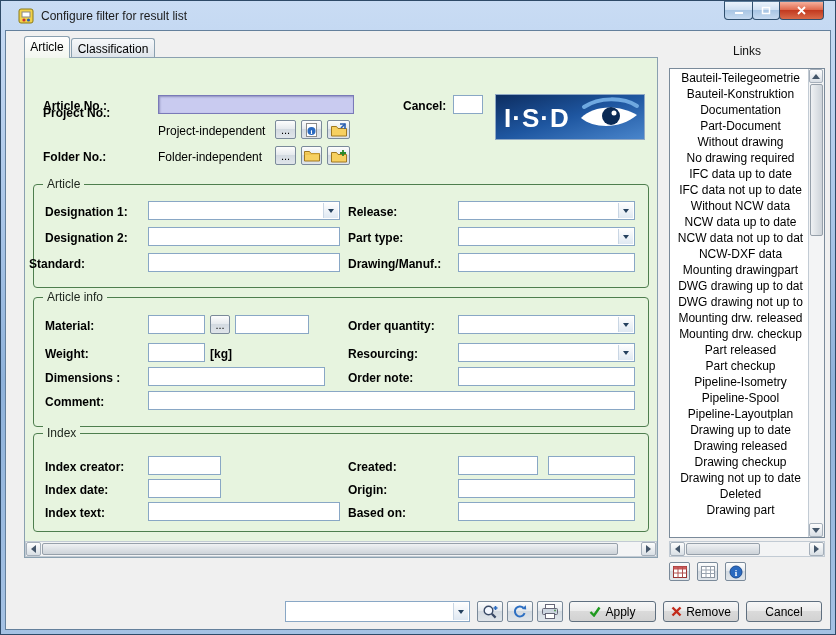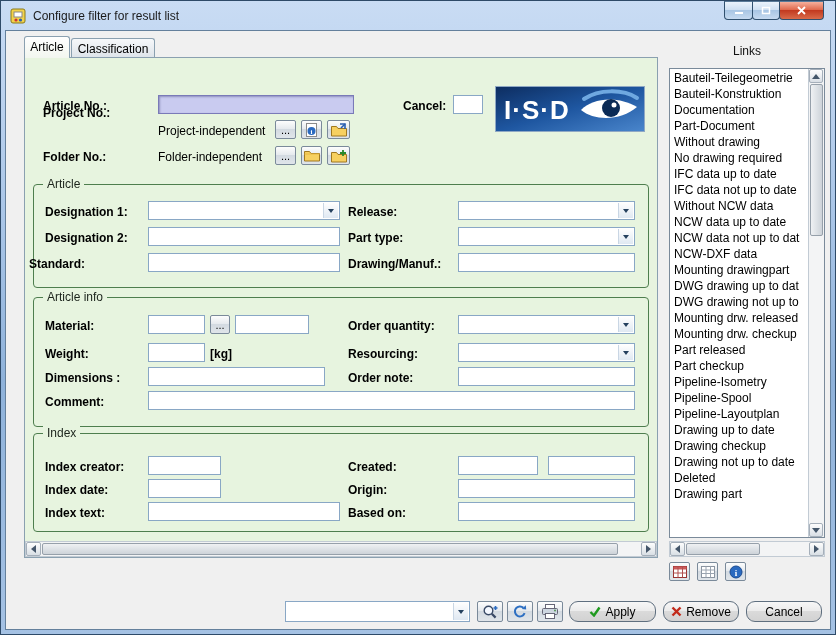--- a/index.html
+++ b/index.html
@@ -1,20 +1,20 @@
 <!DOCTYPE html>
 <html><head>
 <meta charset="utf-8">
 <style>
   html,body{margin:0;padding:0;background:#fff;}
   *{box-sizing:border-box;}
   .window{position:relative;width:836px;height:635px;border:1px solid #2e4a68;
     background:linear-gradient(180deg,#c9dcf4 0%,#a9c5e7 35%,#8fb2da 60%,#a5c2e4 100%);
     font-family:"Liberation Sans","DejaVu Sans",sans-serif;font-size:12px;color:#000;overflow:hidden;}
-  .titlebar{position:absolute;top:0;left:0;right:0;height:29px;display:flex;align-items:center;padding-left:9px;}
+  .titlebar{position:absolute;top:0;left:0;right:0;height:29px;display:flex;align-items:center;padding-left:17px;}
   .titlebar .title{margin-left:7px;color:#1a1a1a;}
   .win-controls{position:absolute;top:0;right:11px;display:flex;}
   .cap-btn{height:19px;border:1px solid #30506e;border-top:1px solid #5a7a98;margin-left:-1px;
     border-radius:0 0 4px 4px;display:flex;align-items:center;justify-content:center;
     background:linear-gradient(#eaf3fc,#cfe0f2 45%,#a9c6e4 50%,#c6daf0 100%);}
   .cap-btn.close{background:linear-gradient(#f6b09c,#e06a4e 45%,#c23a20 50%,#d96b4a 100%);}
   .client{position:absolute;left:4px;top:29px;width:826px;height:600px;background:#f0f0f0;border:1px solid #64809c;}
 
   
   .tab{position:absolute;border:1px solid #8aa0b0;border-bottom:none;border-radius:3px 3px 0 0;
@@ -33,21 +33,21 @@
   .combo .combo-val{position:absolute;left:3px;top:2px;right:18px;overflow:hidden;white-space:nowrap;}
   .combo .combo-arrow{position:absolute;right:1px;top:1px;bottom:1px;width:15px;
     background:linear-gradient(#fefefe,#dfe8f2);border-left:1px solid #c9d6e4;
     display:flex;align-items:center;justify-content:center;}
   .group{position:absolute;border:1px solid #4e7e4e;border-radius:4px;}
   .group-title{position:absolute;background:#e7f4df;padding:0 4px;color:#1c241c;}
 
   .sq-btn{position:absolute;width:21px;height:19px;border:1px solid #7a8a9a;border-radius:2px;
     background:linear-gradient(#fdfdfd,#e6eaee 45%,#d3dae1 50%,#e0e5ea 100%);
     display:flex;align-items:center;justify-content:center;font-size:11px;line-height:10px;}
-  .logo{position:absolute;left:470px;top:28px;width:150px;height:46px;}
+  .logo{position:absolute;left:470px;top:36px;width:150px;height:46px;}
 
   
   .hsb,.vsb{position:absolute;background:#f3f4f5;}
   .hsb{height:16px;border:1px solid #c2cbd4;}
   .vsb{right:0;top:0;bottom:0;width:16px;border-left:1px solid #c2cbd4;}
   .sb-btn{position:absolute;width:15px;height:14px;border:1px solid #a5afba;border-radius:2px;
     background:linear-gradient(#fdfdfd,#d9dfe5);display:flex;align-items:center;justify-content:center;}
   .sb-thumb-h{position:absolute;top:1px;height:12px;border:1px solid #96a0aa;border-radius:2px;
     background:linear-gradient(#eff1f3,#cdd3d9);}
   .sb-thumb-v{position:absolute;left:1px;width:13px;border:1px solid #96a0aa;border-radius:2px;
@@ -55,28 +55,28 @@
   .tri{width:0;height:0;display:block;}
   .tri-up{border-left:4px solid transparent;border-right:4px solid transparent;border-bottom:5px solid #44566a;}
   .tri-dn{border-left:4px solid transparent;border-right:4px solid transparent;border-top:5px solid #44566a;}
   .tri-lf{border-top:4px solid transparent;border-bottom:4px solid transparent;border-right:5px solid #44566a;}
   .tri-rt{border-top:4px solid transparent;border-bottom:4px solid transparent;border-left:5px solid #44566a;}
   .combo .tri-dn{border-left-width:3.5px;border-right-width:3.5px;border-top-width:4.5px;border-top-color:#24405e;}
 
   
   .links-title{position:absolute;left:663px;top:13px;width:156px;text-align:center;color:#111;}
   .listbox{position:absolute;left:663px;top:37px;width:156px;height:470px;background:#fff;border:1px solid #7a8a9a;}
-  .list-items{position:absolute;left:1px;top:1px;right:17px;bottom:1px;overflow:hidden;}
+  .list-items{position:absolute;left:1px;top:1px;right:17px;bottom:1px;overflow:hidden;text-align:center;}
   .list-item{height:16px;line-height:16px;padding-left:3px;white-space:nowrap;overflow:hidden;}
 
   
   .tool-btn{position:absolute;width:26px;height:21px;border:1px solid #7a8a9a;border-radius:2px;
     background:linear-gradient(#fdfdfd,#e6eaee 45%,#d3dae1 50%,#e0e5ea 100%);
     display:flex;align-items:center;justify-content:center;}
-  .push-btn{position:absolute;height:21px;border:1px solid #5f6f7f;border-radius:9px;
+  .push-btn{position:absolute;height:21px;border:1px solid #5f6f7f;border-radius:3px;
     background:linear-gradient(#f7f7f7,#ececec 45%,#dadada 50%,#d2d2d2 100%);
     display:flex;align-items:center;justify-content:center;gap:4px;font-size:12px;}
 </style>
 </head>
 <body>
 
 <div class="window">
 
   <div class="titlebar">
     <svg width="16" height="16">
@@ -291,20 +291,21 @@
           <div class="list-item">DWG drawing up to dat</div>
           <div class="list-item">DWG drawing not up to</div>
           <div class="list-item">Mounting drw. released</div>
           <div class="list-item">Mounting drw. checkup</div>
           <div class="list-item">Part released</div>
           <div class="list-item">Part checkup</div>
           <div class="list-item">Pipeline-Isometry</div>
           <div class="list-item">Pipeline-Spool</div>
           <div class="list-item">Pipeline-Layoutplan</div>
           <div class="list-item">Drawing up to date</div>
+          <div class="list-item">Drawing released</div>
           <div class="list-item">Drawing checkup</div>
           <div class="list-item">Drawing not up to date</div>
           <div class="list-item">Deleted</div>
           <div class="list-item">Drawing part</div>
         </div>
       <div class="vsb">
         <div class="sb-btn" style="left:0;top:0;width:14px">
             <span class="tri tri-up"></span>
           </div>
         <div class="sb-thumb-v" style="top:15px;height:152px"></div>

